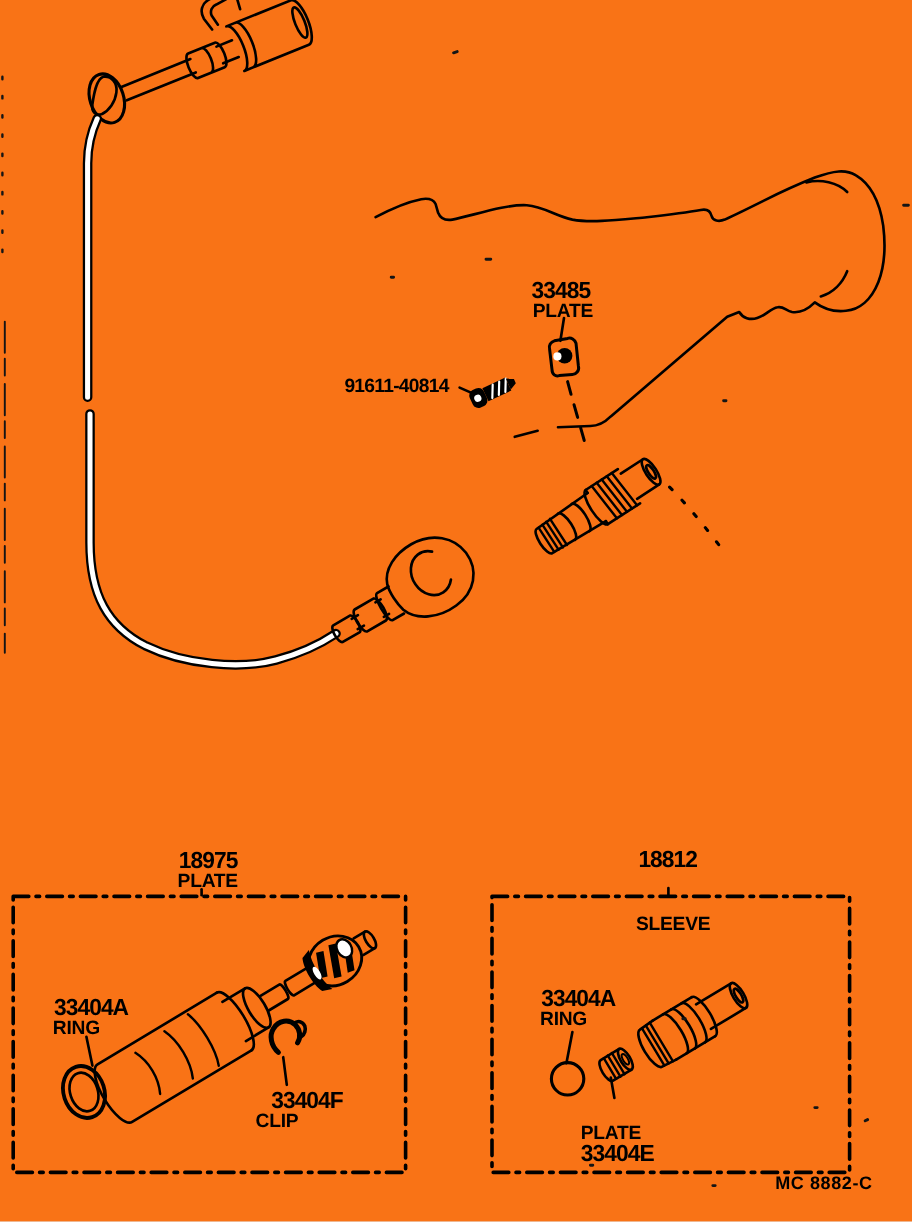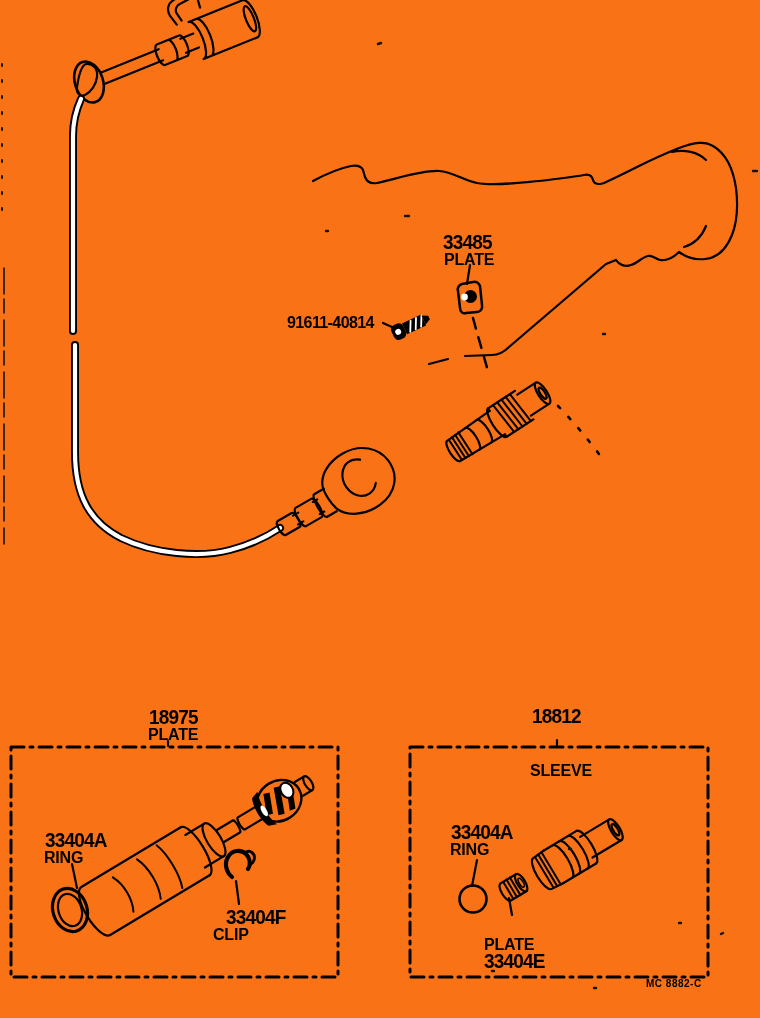--- a/index.html
+++ b/index.html
@@ -14,21 +14,21 @@
   .label{
     position:absolute;
     font-weight:bold;
     color:#000;
     line-height:1;
     white-space:nowrap;
   }
   .num{font-size:19px;letter-spacing:-0.8px;transform:scaleY(1.02);}
   .num-sm{font-size:16px;letter-spacing:-0.6px;}
   .sub{font-size:16px;letter-spacing:-0.2px;}
-  .footer{font-size:10px;letter-spacing:0.5px;}
+  .footer{font-size:15px;letter-spacing:0.5px;}
 </style>
 </head>
 <body>
 
 <div class="page">
 
 <svg width="760" height="1018" viewBox="0 0 760 1018" fill="none" stroke="#000" stroke-width="2.2" stroke-linecap="round" stroke-linejoin="round">
 
   <g>
     <g transform="translate(96,81) rotate(-22)">

